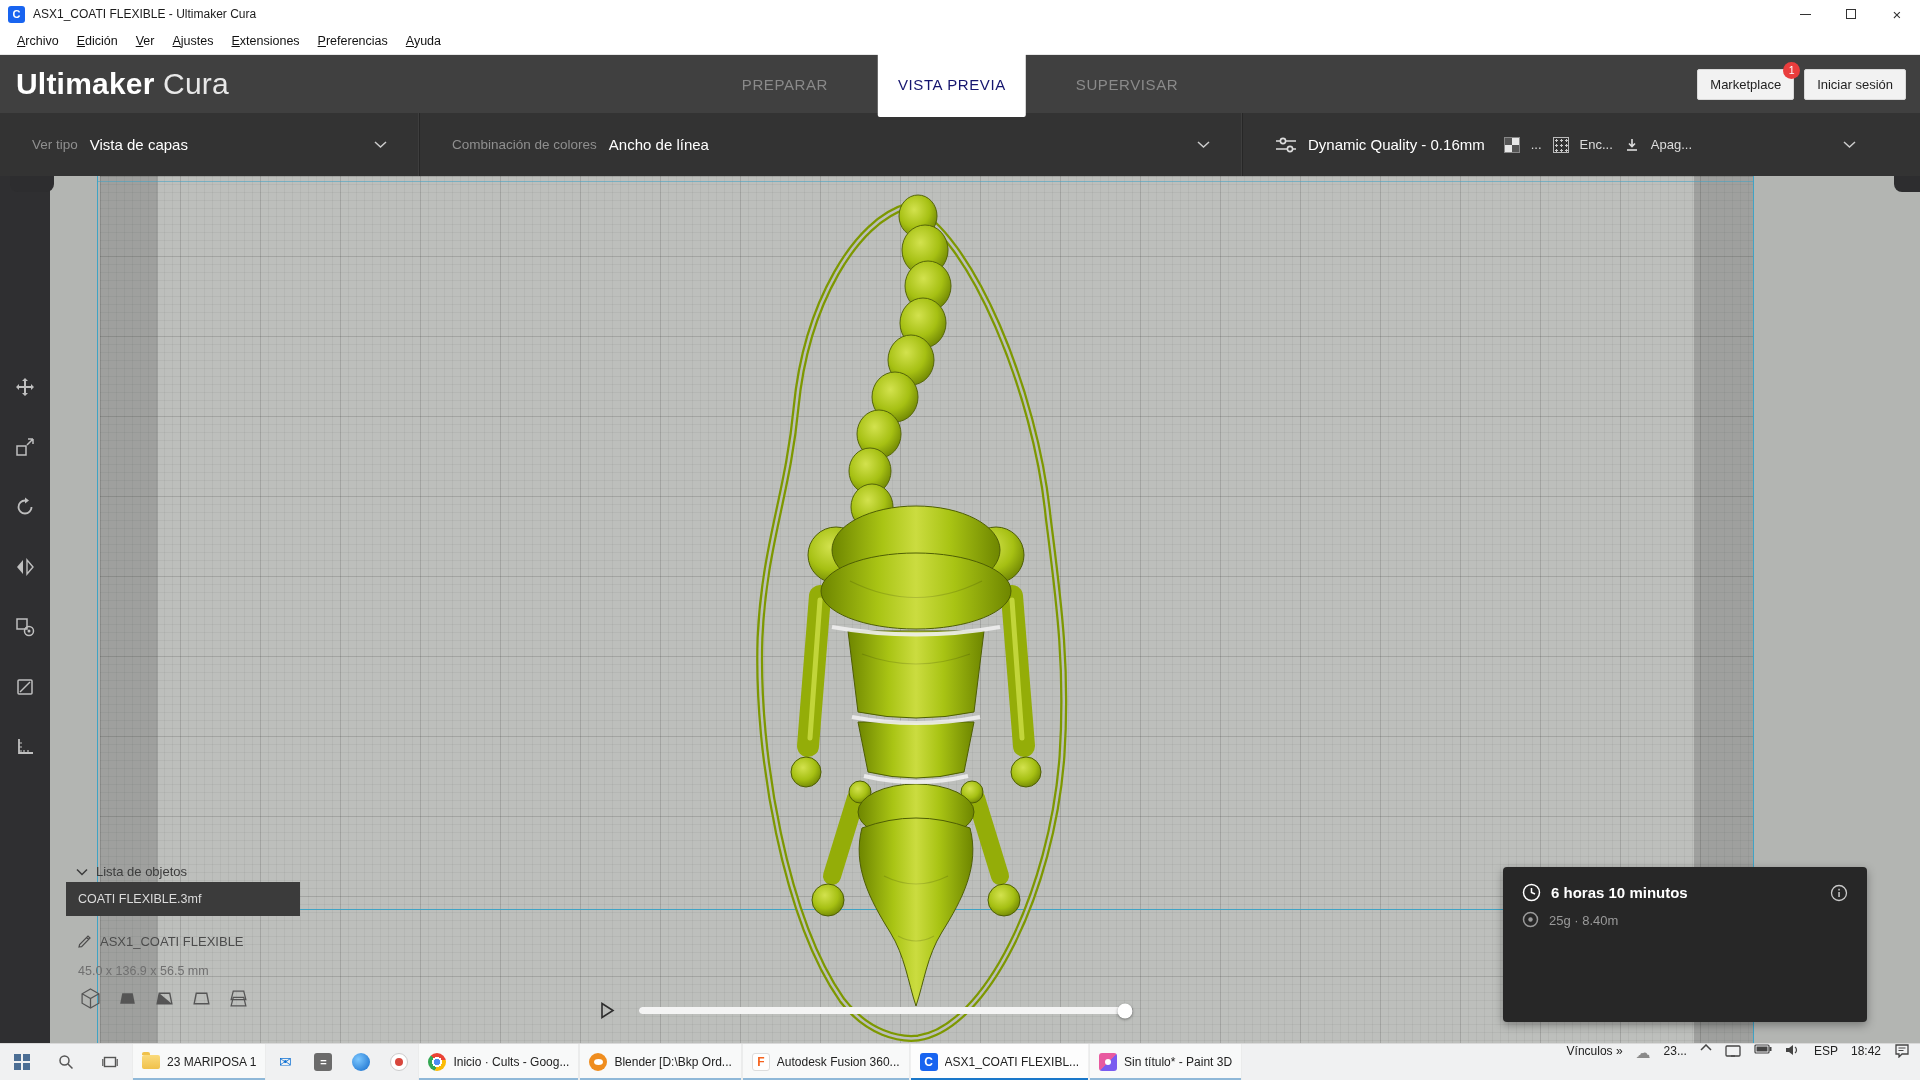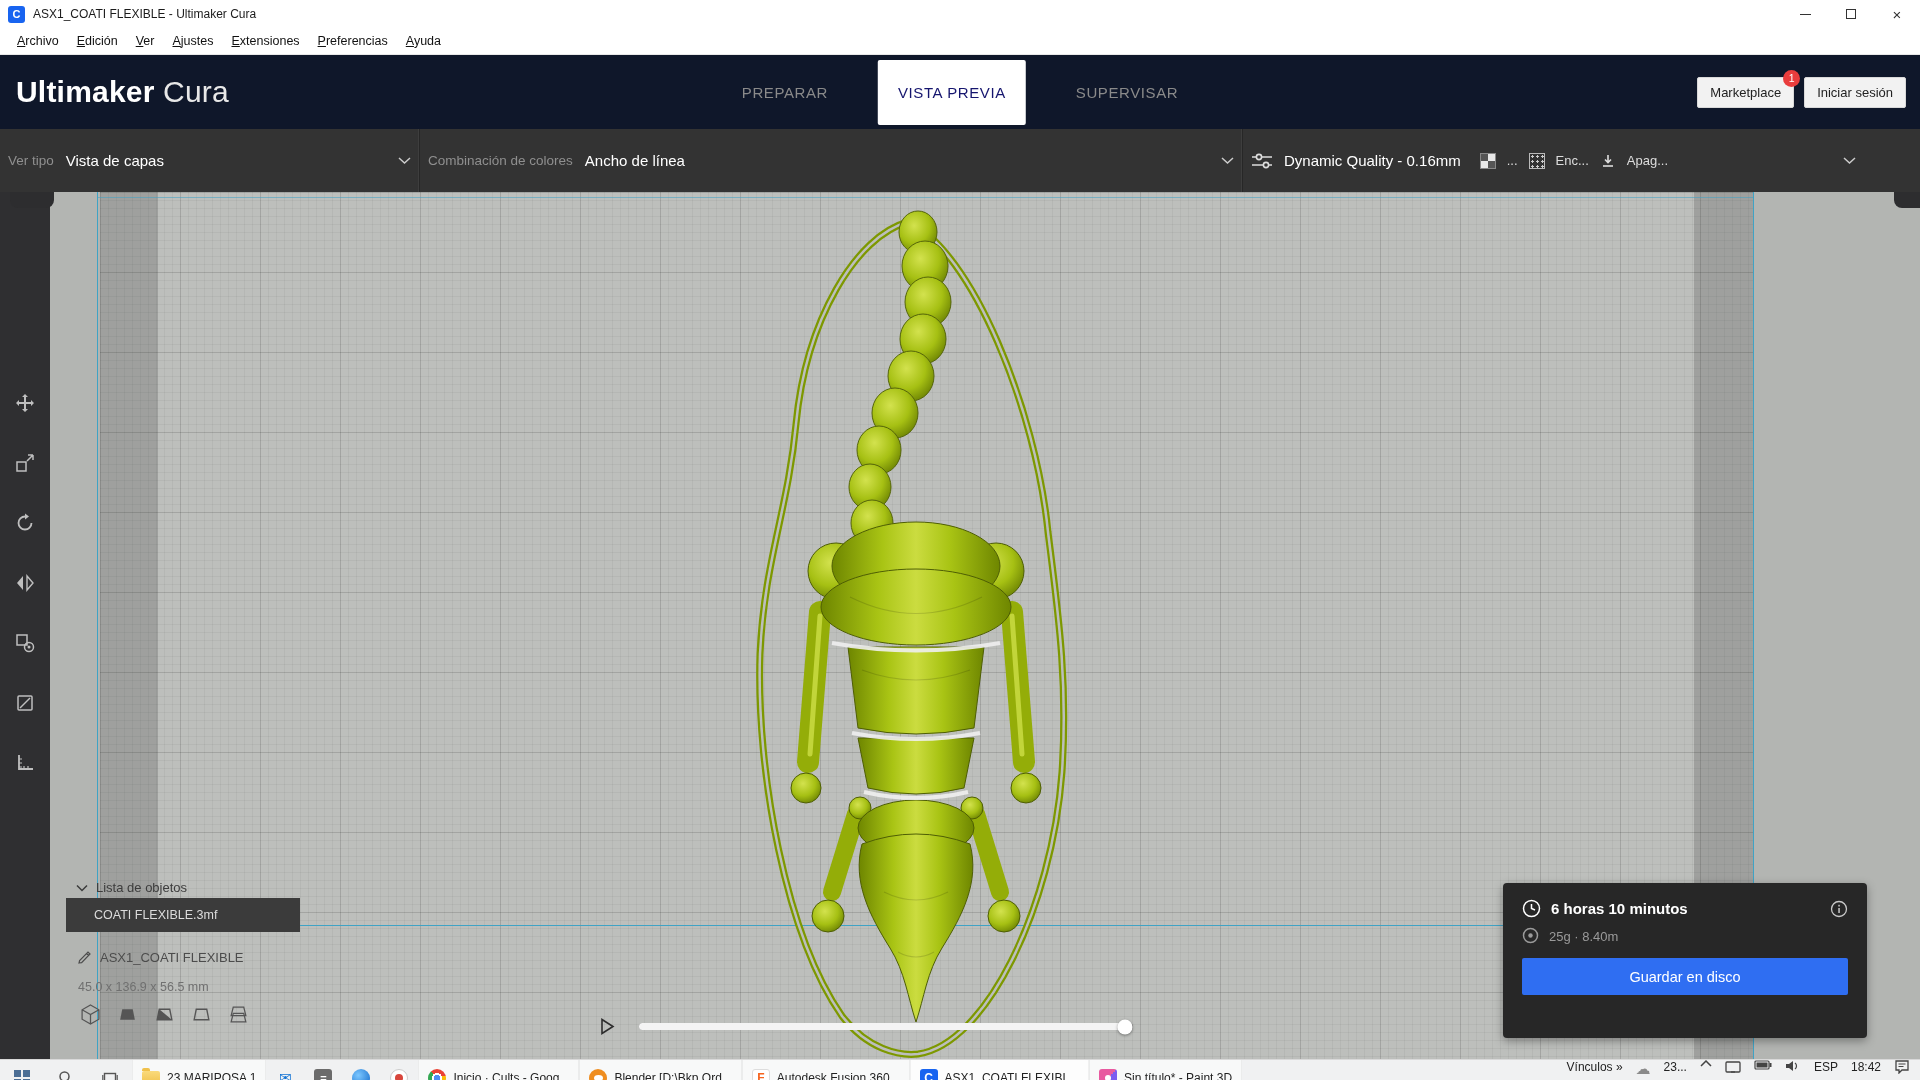--- a/index.html
+++ b/index.html
@@ -16,37 +16,37 @@
     color:#333; font-size:15px; cursor:default; }
   .min-glyph { width:11px; border-bottom:1px solid #333; display:inline-block; }
   .max-glyph { width:10px; height:10px; border:1px solid #333; display:inline-block; }
 
   
   .menubar { height:27px; background:#fff; border-bottom:1px solid #e8e8e8;
     display:flex; align-items:center; padding-left:8px; }
   .menu-item { font-size:12.5px; color:#111; padding:0 9px; }
 
   
-  .cura-header { position:relative; height:74px; background:#0f172a; display:flex; align-items:center; }
+  .cura-header { position:relative; height:58px; background:#404040; display:flex; align-items:center; }
   .logo { padding-left:16px; color:#fff; font-size:30px; letter-spacing:.2px; white-space:pre; }
   .logo-bold { font-weight:800; }
   .logo-light { font-weight:300; color:#e8e8e8; }
   .stages { position:absolute; left:50%; top:0; height:100%; transform:translateX(-50%);
     display:flex; align-items:center; gap:46px; }
   .stage { color:#8a8a8a; font-size:15px; letter-spacing:.6px; padding:8px 4px; cursor:default; }
   .stage.active { background:#fff; color:#15156e; padding:24px 20px; border-radius:2px; }
   .header-right { margin-left:auto; display:flex; gap:10px; padding-right:14px; align-items:center; }
   .marketplace-btn, .signin-btn { position:relative; background:#f2f2f2; color:#222;
     font-size:13px; padding:7px 12px; border-radius:2px; border:1px solid #d9d9d9; }
   .badge { position:absolute; top:-8px; right:-7px; width:17px; height:17px; border-radius:50%;
     background:#e93d3d; color:#fff; font-size:10.5px; display:flex; align-items:center; justify-content:center; }
 
   
   .view-toolbar { display:flex; height:63px; background:#333; color:#ccc; align-items:stretch; }
-  .vt-sec { display:flex; align-items:center; padding:0 8px; gap:12px;
+  .vt-sec { display:flex; align-items:center; padding:0 32px; gap:12px;
     border-right:1px solid #272727; box-shadow:inset -1px 0 0 #3e3e3e; }
   .sec1 { width:420px; }
   .sec2 { width:823px; }
   .sec3 { flex:1; border-right:none; box-shadow:none; padding-right:64px; gap:11px; }
   .vt-label { color:#8f8f8f; font-size:13.5px; }
   .vt-value { color:#fff; font-size:15px; }
   .vt-profile { color:#fff; font-size:15px; margin-right:8px; }
   .vt-mini { color:#ddd; font-size:13px; }
   .chev { margin-left:auto; }
   .chev.end { margin-left:auto; }
@@ -93,21 +93,21 @@
   .layer-handle-top { position:absolute; top:34px; left:50%; transform:translateX(-50%);
     width:14px; height:14px; border-radius:50%; background:#fff; box-shadow:0 1px 3px rgba(0,0,0,.45); }
   .layer-handle-bottom { position:absolute; top:520px; left:50%; transform:translateX(-50%);
     width:12px; height:12px; border-radius:50%; background:#3a3a3a; }
 
   
   .object-list-header { position:absolute; left:76px; top:688px; display:flex; gap:8px;
     align-items:center; color:#3c3c3c; font-size:13px; }
   .object-item { position:absolute; left:66px; top:706px; width:234px; height:34px;
     background:#3b3b3b; color:#dcdcdc; font-size:12.5px; display:flex; align-items:center;
-    padding-left:28px; }
+    padding-left:12px; }
   .job-row { position:absolute; left:78px; top:758px; display:flex; gap:9px; align-items:center;
     color:#4c4c4c; font-size:13px; }
   .dims { position:absolute; left:78px; top:788px; color:#707070; font-size:12.5px; }
   .plate-icons { position:absolute; left:80px; top:812px; display:flex; gap:16px; align-items:center; }
 
   
   .sim-player { position:absolute; left:600px; top:826px; display:flex; align-items:center; gap:24px; }
   .sim-track { position:relative; width:494px; height:7px; background:#8f8f8f; border-radius:4px; }
   .sim-fill { width:98%; height:100%; background:#f4f4f4; border-radius:4px; }
   .sim-handle { position:absolute; left:486px; top:50%; transform:translate(-50%,-50%);
@@ -438,21 +438,20 @@
           <rect x="8.3" y="4.8" width="1.5" height="1.7" fill="#c9c9c9"></rect>
         </svg>
     </div>
     <div class="sum-row sum-row2">
       <svg width="17" height="17" viewBox="0 0 17 17">
           <circle cx="8.5" cy="8.5" r="7" fill="none" stroke="#9a9a9a" stroke-width="1.5"></circle>
           <circle cx="8.5" cy="8.5" r="2.2" fill="#9a9a9a"></circle>
         </svg>
       <span class="sum-mat">25g · 8.40m</span>
     </div>
-    <div class="save-btn">Guardar en disco</div>
   </div>
 </div>
 
 <div class="taskbar">
   <div class="tb-btn">
       <span class="win-logo">
         <i></i>
         <i></i>
         <i></i>
         <i></i>

